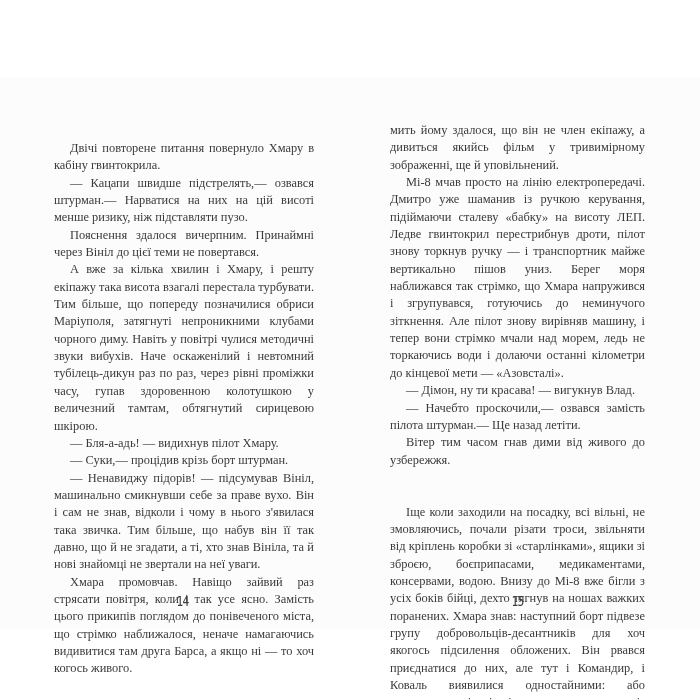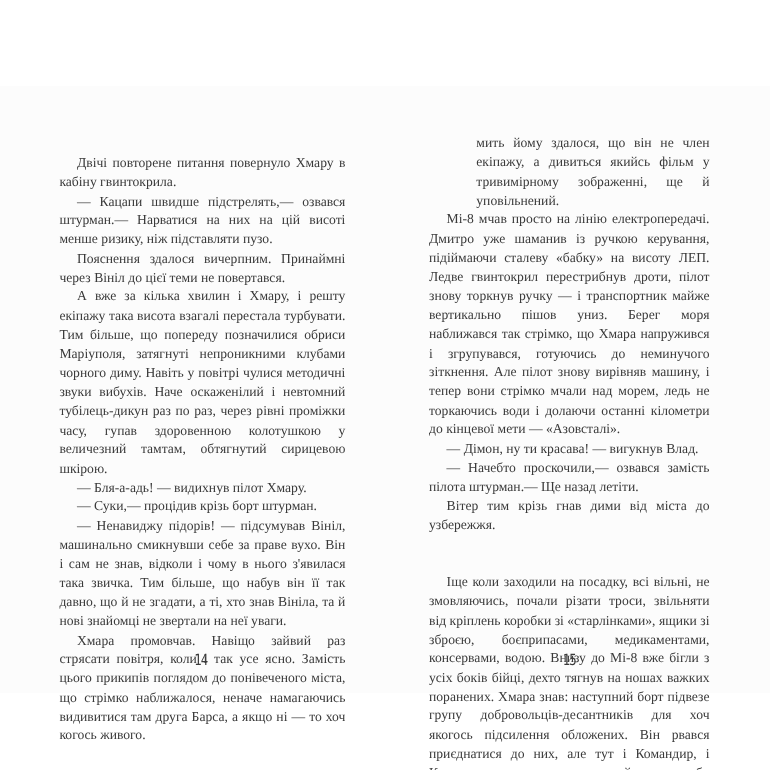--- a/index.html
+++ b/index.html
@@ -29,21 +29,21 @@
       hyphens: manual;
     }
     .col-left { left: 54px; width: 260px; }
     .col-right { left: 390px; width: 255px; top: 44px; }
     .col-left { top: 62px; }
     .para {
       margin: 0;
       text-indent: 16px;
       text-align-last: left;
     }
-    .para.noindent { text-indent: 0; margin-left: 43px; }
+    .para.noindent { text-indent: 0; }
     .section-gap { height: 34.7px; }
     .page-number {
       position: absolute;
       top: 515px;
       font-family: "DejaVu Sans Mono", monospace;
       font-size: 14px;
       color: #3a3a3a;
       letter-spacing: -1px;
       transform: scaleX(0.8);
     }
@@ -66,19 +66,19 @@
     <p class="para">Хмара промовчав. Навіщо зайвий раз стрясати повітря, коли і так усе ясно. Замість цього прикипів поглядом до понівеченого міста, що стрімко наближалося, неначе намагаючись видивитися там друга Барса, а якщо ні — то хоч когось живого.</p>
 
   </div>
   <div class="page-number pn-left">14</div>
 
   <div class="column col-right">
     <p class="para noindent">мить йому здалося, що він не член екіпажу, а дивиться якийсь фільм у тривимірному зображенні, ще й уповільнений.</p>
     <p class="para">Мі-8 мчав просто на лінію електропередачі. Дмитро уже шаманив із ручкою керування, підіймаючи сталеву «бабку» на висоту ЛЕП. Ледве гвинтокрил перестрибнув дроти, пілот знову торкнув ручку — і транспортник майже вертикально пішов униз. Берег моря наближався так стрімко, що Хмара напружився і згрупувався, готуючись до неминучого зіткнення. Але пілот знову вирівняв машину, і тепер вони стрімко мчали над морем, ледь не торкаючись води і долаючи останні кілометри до кінцевої мети — «Азовсталі».</p>
     <p class="para">— Дімон, ну ти красава! — вигукнув Влад.</p>
     <p class="para">— Начебто проскочили,— озвався замість пілота штурман.— Ще назад летіти.</p>
-    <p class="para">Вітер тим крізь гнав дими від міста до узбережжя.</p>
+    <p class="para">Вітер тим часом гнав дими від живого до узбережжя.</p>
     <div class="section-gap"></div>
     <p class="para">Іще коли заходили на посадку, всі вільні, не змовляючись, почали різати троси, звільняти від кріплень коробки зі «старлінками», ящики зі зброєю, боєприпасами, медикаментами, консервами, водою. Внизу до Мі-8 вже бігли з усіх боків бійці, дехто тягнув на ношах важких поранених. Хмара знав: наступний борт підвезе групу добровольців-десантників для хоч якогось підсилення обложених. Він рвався приєднатися до них, але тут і Командир, і Коваль виявилися одностайними: або прикривати пілотів і повернутися назад із пораненими, або лишатися у штабі та координувати процес.</p>
   </div>
   <div class="page-number pn-right">15</div>
 
 </div>
 
 </body></html>

